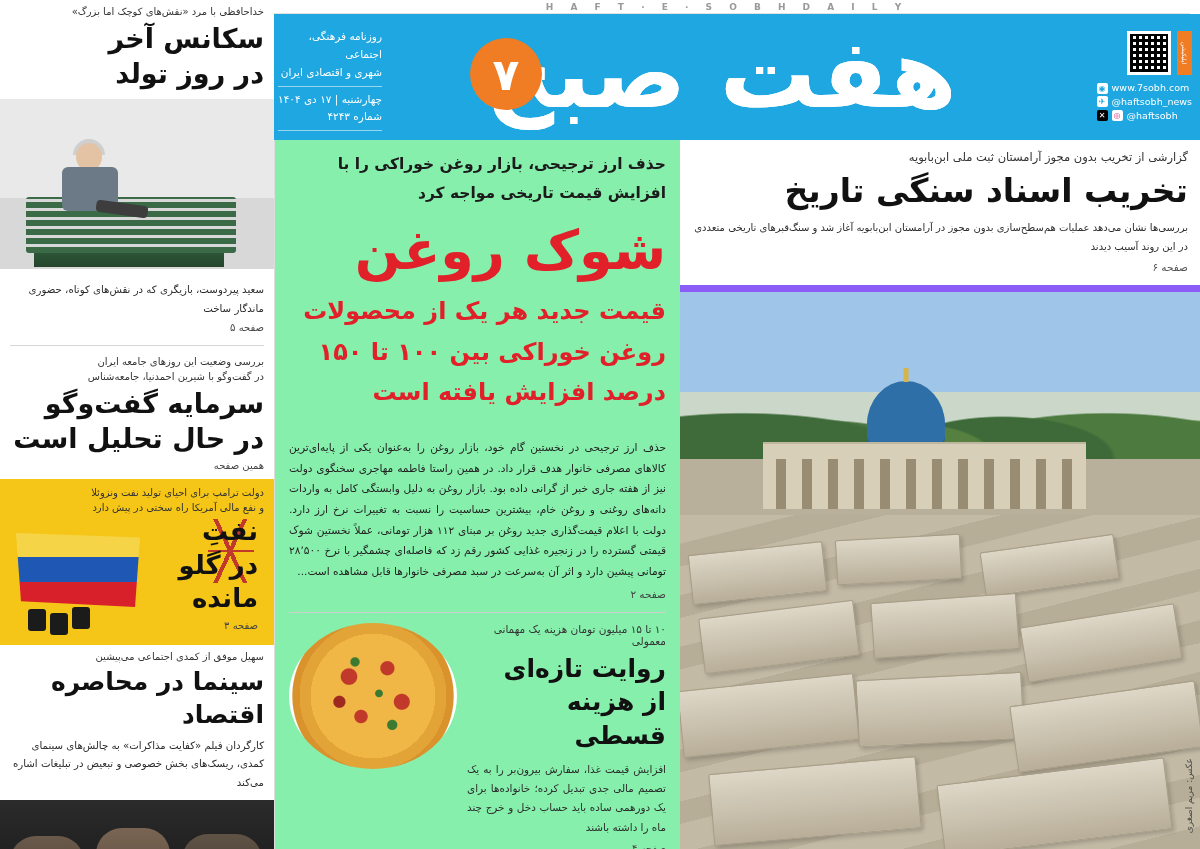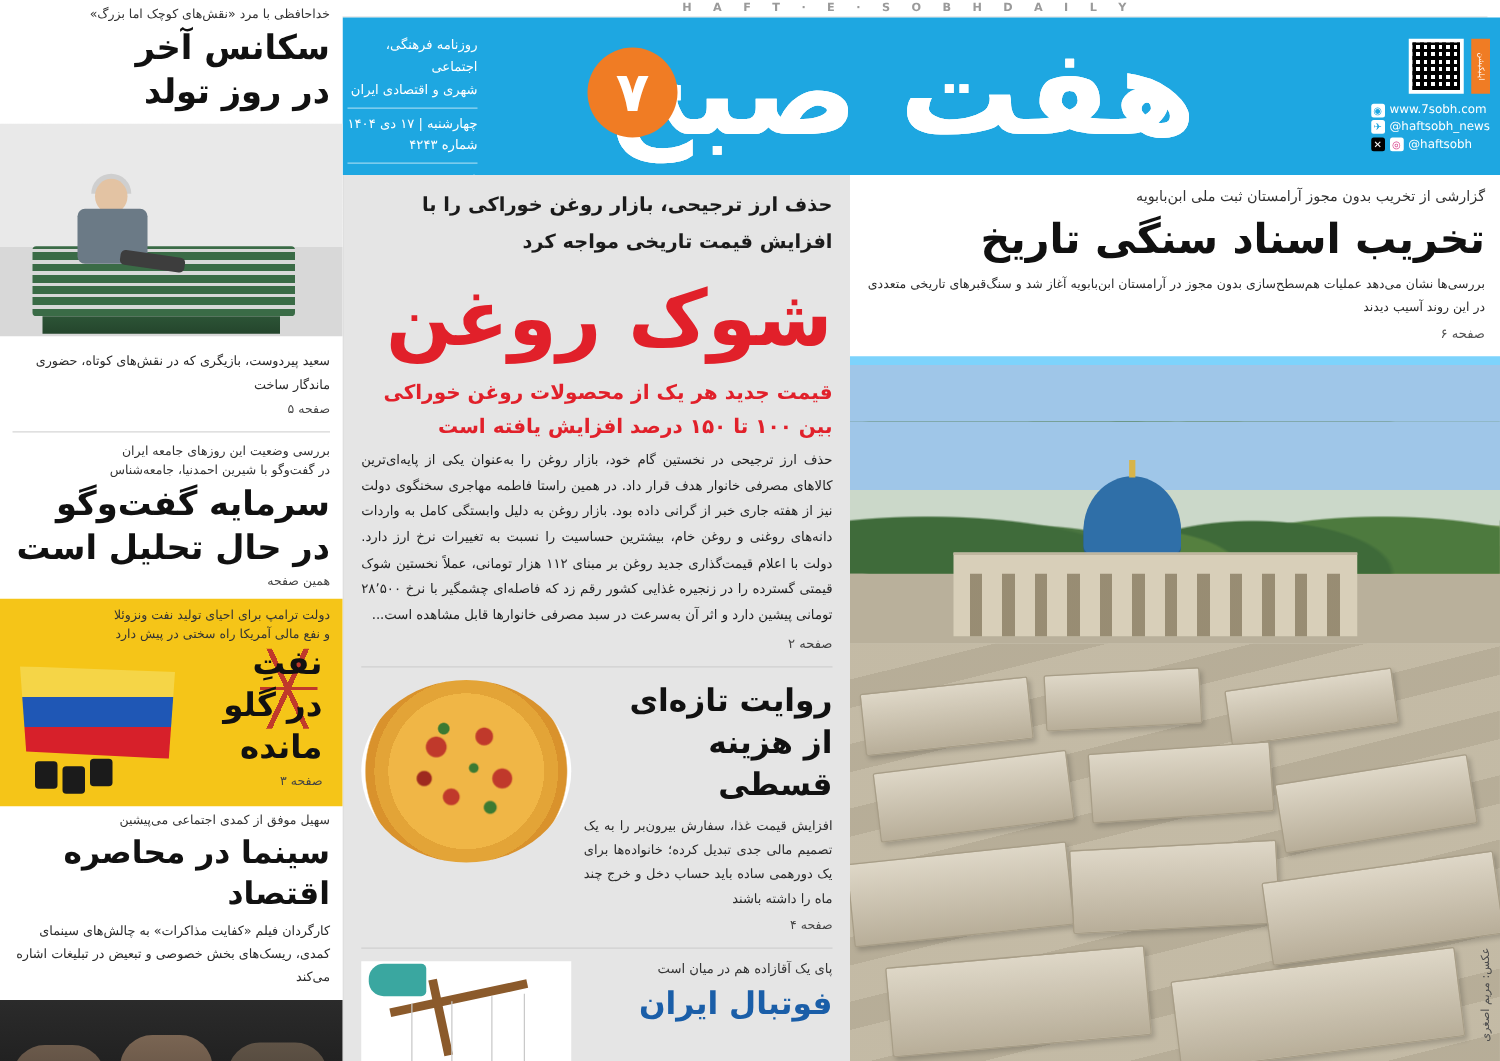--- a/index.html
+++ b/index.html
@@ -90,21 +90,21 @@
   .mh-right {
     width: 118px; padding: 14px 10px 8px 4px; color: #fff;
     text-align: right; font-size: 10.5px; line-height: 1.7;
   }
   .mh-right .sep { height: 1px; background: rgba(255,255,255,.55); margin: 4px 0; }
 
   
   .col-photo {
     position: absolute; top: 140px; right: 0;
     width: 520px; height: 709px; overflow: hidden;
-    background: #7dd3fc;
+    background: #8b5cf6;
   }
   .photo-head {
     position: absolute; top: 0; right: 0; width: 520px;
     padding: 10px 12px 12px 12px; text-align: right;
     background: #ffffff; z-index: 3;
   }
   .kicker { font-size: 11.5px; color: #333; margin-bottom: 6px; }
   .photo-head h1 {
     font-size: 33px; font-weight: 700; color: #111; line-height: 1.25;
     margin-bottom: 8px;
@@ -161,30 +161,30 @@
   }
   .photo-credit {
     position: absolute; bottom: 16px; right: 6px;
     font-size: 9px; color: #4b4b4b; writing-mode: vertical-rl;
     transform: rotate(180deg);
   }
 
   
   .col-center {
     position: absolute; top: 140px; right: 520px;
-    width: 406px; height: 709px; background: #e5e5e5;
+    width: 406px; height: 709px; background: #86efac;
     padding: 10px 14px 0 14px; text-align: right;
     border-left: 1px solid #ddd;
   }
   .lede { font-size: 15.5px; color: #1b1b1b; line-height: 1.85; font-weight: 700; }
   .huge-red {
-    font-size: 62px; font-weight: 700; color: #e1202a; line-height: 1.1;
+    font-size: 54px; font-weight: 700; color: #e1202a; line-height: 1.1;
     margin: 14px 0 10px 0; letter-spacing: -1px;
   }
-  .sub-red { font-size: 16px; color: #e1202a; line-height: 1.7; font-weight: 700; margin-bottom: 4px;}
+  .sub-red { font-size: 24px; color: #e1202a; line-height: 1.7; font-weight: 700; margin-bottom: 24px;}
   .body-text {
     font-size: 10.6px; color: #222; line-height: 1.95; text-align: justify;
   }
   .pagetag-c { font-size: 10.5px; color: #444; margin-top: 6px; }
 
   .card {
     margin-top: 12px; border-top: 1px solid #cfcfcf; padding-top: 10px;
     display: flex; gap: 10px; align-items: flex-start;
   }
   .card .txt { flex: 1 1 auto; }
@@ -367,20 +367,21 @@
 
   <div class="col-center">
     <div class="lede">حذف ارز ترجیحی، بازار روغن خوراکی را با افزایش قیمت تاریخی مواجه کرد</div>
     <div class="huge-red">شوک روغن</div>
     <div class="sub-red">قیمت جدید هر یک از محصولات روغن خوراکی بین ۱۰۰ تا ۱۵۰ درصد افزایش یافته است</div>
     <div class="body-text">حذف ارز ترجیحی در نخستین گام خود، بازار روغن را به‌عنوان یکی از پایه‌ای‌ترین کالاهای مصرفی خانوار هدف قرار داد. در همین راستا فاطمه مهاجری سخنگوی دولت نیز از هفته جاری خبر از گرانی داده بود. بازار روغن به دلیل وابستگی کامل به واردات دانه‌های روغنی و روغن خام، بیشترین حساسیت را نسبت به تغییرات نرخ ارز دارد. دولت با اعلام قیمت‌گذاری جدید روغن بر مبنای ۱۱۲ هزار تومانی، عملاً نخستین شوک قیمتی گسترده را در زنجیره غذایی کشور رقم زد که فاصله‌ای چشمگیر با نرخ ۲۸٬۵۰۰ تومانی پیشین دارد و اثر آن به‌سرعت در سبد مصرفی خانوارها قابل مشاهده است...</div>
     <div class="pagetag-c">صفحه ۲</div>
 
     <div class="card">
       <div class="txt">
+        <div class="kick">۱۰ تا ۱۵ میلیون تومان هزینه یک مهمانی معمولی</div>
         <h2>روایت تازه‌ای</h2>
         <h2>از هزینه قسطی</h2>
         <p>افزایش قیمت غذا، سفارش بیرون‌بر را به یک تصمیم مالی جدی تبدیل کرده؛ خانواده‌ها برای یک دورهمی ساده باید حساب دخل و خرج چند ماه را داشته باشند</p>
         <div class="pagetag-c">صفحه ۴</div>
       </div>
       <div class="pizza"></div>
     </div>
 
     <div class="card">
       <div class="txt">

